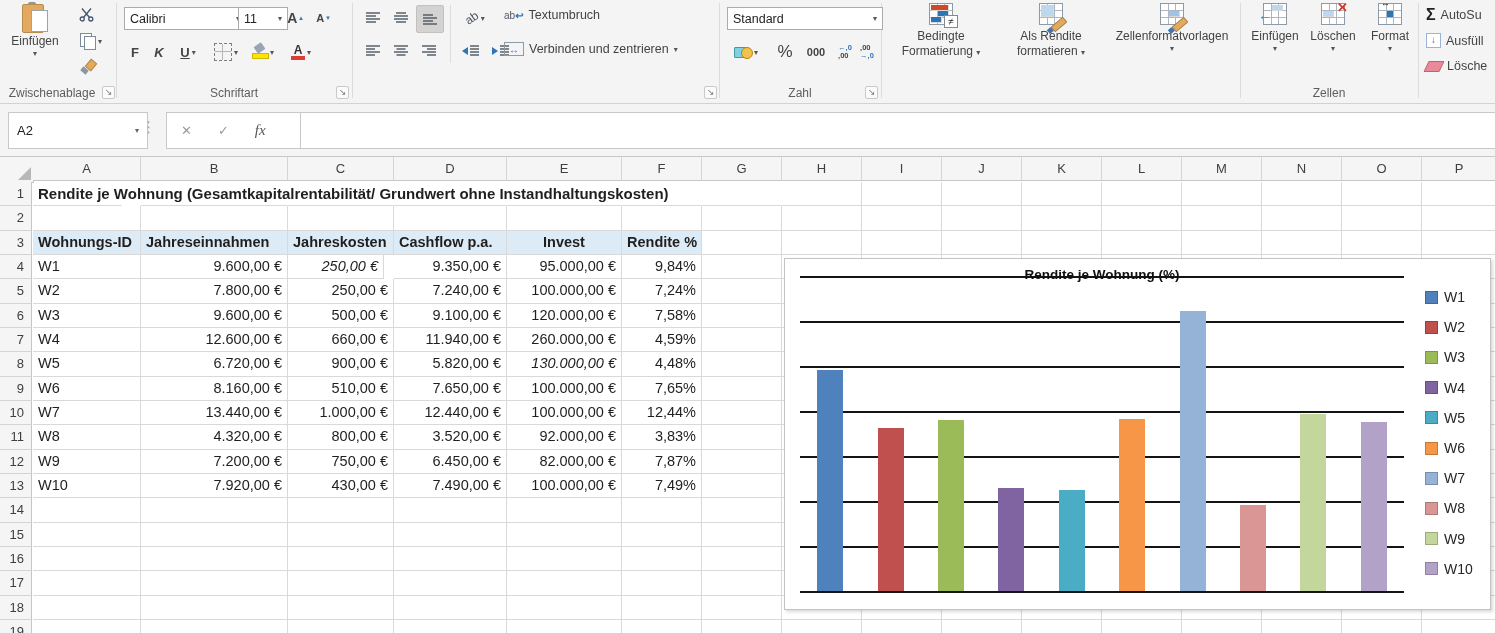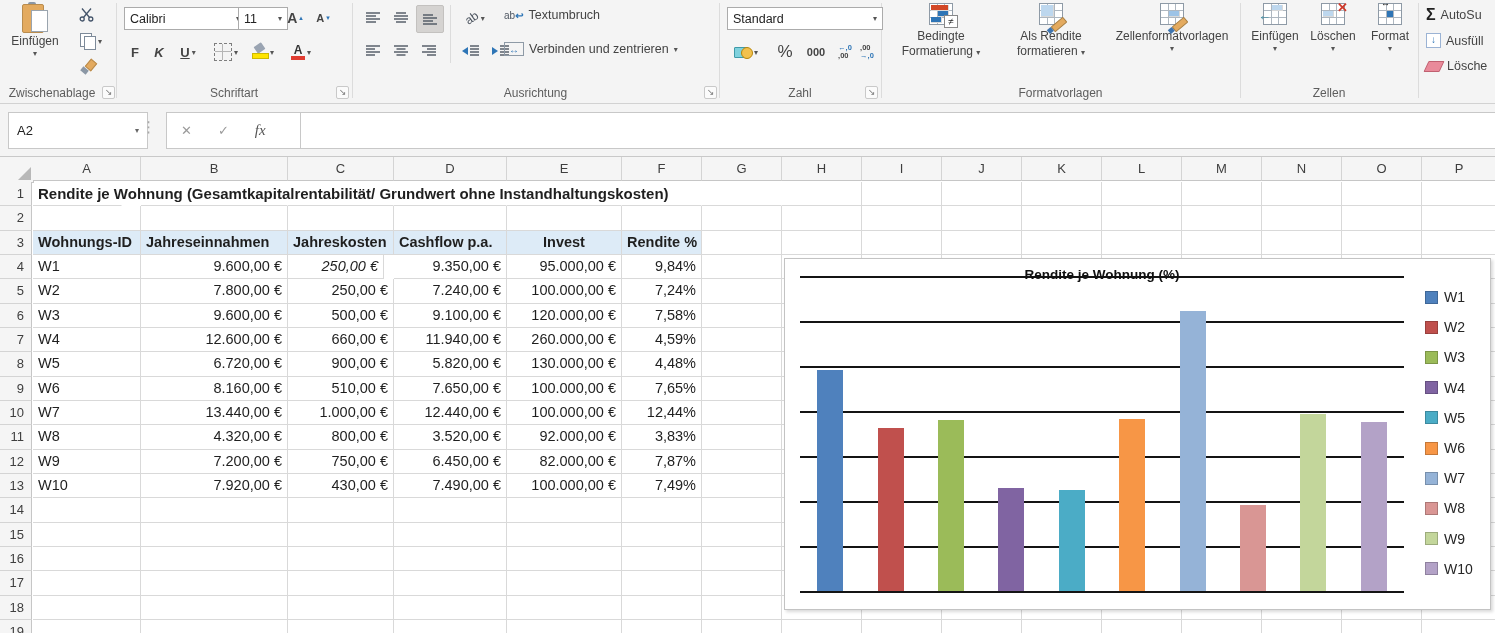--- a/index.html
+++ b/index.html
@@ -288,21 +288,20 @@
             <line x1="8" y1="7" x2="17" y2="7"></line>
             <line x1="8" y1="10" x2="17" y2="10"></line>
           </g>
         </svg>
     </div>
     <div class="txtbtn" style="left:152px;top:42px">
       <span style="display:inline-flex;align-items:center;justify-content:center;width:18px;height:12px;border:1px solid #8e9aa6;color:#2e75b6;font-size:10px">↔</span>
       <span>Verbinden und zentrieren</span>
       <span class="arr">▾</span>
     </div>
-    <div class="glabel">Ausrichtung</div>
     <span class="launcher" style="left:352px">↘</span>
   </div>
 
   <div class="grp" style="left:719px;width:162px">
     <div class="combo" style="left:8px;top:7px;width:144px;height:21px">
       <span>Standard</span>
         <span class="arr">▾</span>
     </div>
     <div class="ibtn" style="left:8px;top:40px;width:38px;height:24px">
       <span class="ic-coin">
@@ -354,21 +353,20 @@
       <span><span>formatieren</span> <span class="arr">▾</span></span>
     </div>
     <div class="bigbtn" style="left:228px;top:3px;width:126px;height:78px">
       <span class="mini-grid" style="margin-bottom:4px">
         <span class="cell" style="left:8px;top:7px;background:#9dc3e6"></span>
         <span class="brushov"></span>
       </span>
       <span>Zellenformatvorlagen</span>
       <span class="arr">▾</span>
     </div>
-    <div class="glabel">Formatvorlagen</div>
   </div>
 
   <div class="grp" style="left:1240px;width:178px">
     <div class="bigbtn" style="left:6px;top:3px;width:58px;height:78px">
       <span class="mini-grid" style="margin-bottom:4px">
         <span class="insarr">←</span>
         <span class="cell" style="left:8px;top:1px;background:#bdd7ee"></span>
       </span>
       <span>Einfügen</span>
       <span class="arr">▾</span>
@@ -575,21 +573,21 @@
       <div class="cell" style="left: 989px; top: 145.98px; width: 80px; height: 24.33px; line-height: 23.33px;"></div>
       <div class="cell" style="left: 1069px; top: 145.98px; width: 80px; height: 24.33px; line-height: 23.33px;"></div>
       <div class="cell" style="left: 1149px; top: 145.98px; width: 80px; height: 24.33px; line-height: 23.33px;"></div>
       <div class="cell" style="left: 1229px; top: 145.98px; width: 80px; height: 24.33px; line-height: 23.33px;"></div>
       <div class="cell" style="left: 1309px; top: 145.98px; width: 80px; height: 24.33px; line-height: 23.33px;"></div>
       <div class="cell" style="left: 1389px; top: 145.98px; width: 75px; height: 24.33px; line-height: 23.33px;"></div>
       <div class="cell" style="left: 0px; top: 170.31px; width: 108px; height: 24.33px; line-height: 23.33px;">W5</div>
       <div class="cell num" style="left: 108px; top: 170.31px; width: 147px; height: 24.33px; line-height: 23.33px;">6.720,00 €</div>
       <div class="cell num" style="left: 255px; top: 170.31px; width: 106px; height: 24.33px; line-height: 23.33px;">900,00 €</div>
       <div class="cell num" style="left: 361px; top: 170.31px; width: 113px; height: 24.33px; line-height: 23.33px;">5.820,00 €</div>
-      <div class="cell num" style="left: 474px; top: 170.31px; width: 115px; height: 24.33px; line-height: 23.33px;">130.000,00 €</div>
+      <div class="cell num" style="left: 474px; top: 170.31px; width: 115px; height: 24.33px; line-height: 23.33px; font-style: italic;">130.000,00 €</div>
       <div class="cell num" style="left: 589px; top: 170.31px; width: 80px; height: 24.33px; line-height: 23.33px;">4,48%</div>
       <div class="cell" style="left: 669px; top: 170.31px; width: 80px; height: 24.33px; line-height: 23.33px;"></div>
       <div class="cell" style="left: 749px; top: 170.31px; width: 80px; height: 24.33px; line-height: 23.33px;"></div>
       <div class="cell" style="left: 829px; top: 170.31px; width: 80px; height: 24.33px; line-height: 23.33px;"></div>
       <div class="cell" style="left: 909px; top: 170.31px; width: 80px; height: 24.33px; line-height: 23.33px;"></div>
       <div class="cell" style="left: 989px; top: 170.31px; width: 80px; height: 24.33px; line-height: 23.33px;"></div>
       <div class="cell" style="left: 1069px; top: 170.31px; width: 80px; height: 24.33px; line-height: 23.33px;"></div>
       <div class="cell" style="left: 1149px; top: 170.31px; width: 80px; height: 24.33px; line-height: 23.33px;"></div>
       <div class="cell" style="left: 1229px; top: 170.31px; width: 80px; height: 24.33px; line-height: 23.33px;"></div>
       <div class="cell" style="left: 1309px; top: 170.31px; width: 80px; height: 24.33px; line-height: 23.33px;"></div>

